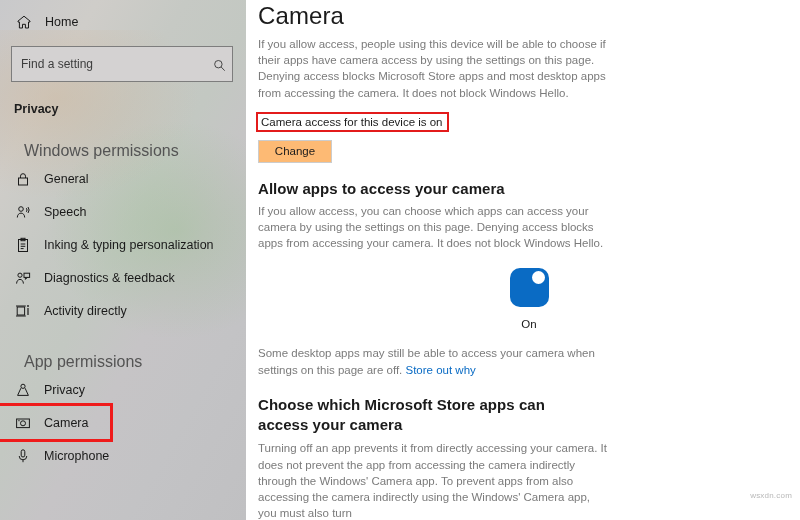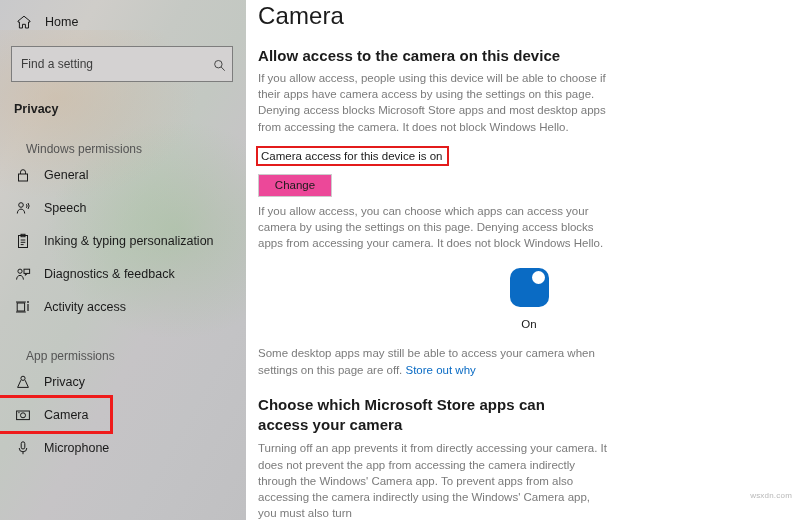--- a/index.html
+++ b/index.html
@@ -96,25 +96,26 @@
 
   .section-title-privacy {
     font-size: 12.5px;
     font-weight: bold;
     color: #1d1d1d;
     padding-left: 14px;
     margin-top: 20px;
   }
 
   .group-label {
-    font-size: 12px;
+    font-size: 16px;
     color: #545454;
-    padding-left: 26px;
+    padding-left: 10px;
     margin-top: 26px;
     margin-bottom: 2px;
+    margin-left: 14px;
   }
 
   .nav-item {
     display: flex;
     align-items: center;
     gap: 13px;
     height: 33px;
     padding-left: 15px;
     position: relative;
   }
@@ -170,21 +171,21 @@
     margin-top: 13px;
     padding: 2px 4px 2px 3px;
     outline: 2px solid #e31b1b;
   }
 
   .change-btn {
     display: block;
     margin-top: 10px;
     width: 74px;
     height: 23px;
-    background: #ec4899;
+    background: #fdba74;
     border: 1px solid #cccccc;
     font-family: "Liberation Sans", sans-serif;
     font-size: 11.5px;
     color: #1b1b1b;
     cursor: pointer;
     text-align: center;
     line-height: 21px;
   }
 
   .toggle-row {
@@ -317,21 +318,21 @@
       <div class="nav-item">
         <span class="ico">
           <svg viewBox="0 0 16 16" width="16" height="16">
             <rect x="2.2" y="4" width="7.4" height="8" fill="none" stroke="#1a1a1a" stroke-width="1"></rect>
             <line x1="1" y1="3" x2="10.8" y2="3" stroke="#1a1a1a" stroke-width="1"></line>
             <line x1="1" y1="13" x2="10.8" y2="13" stroke="#1a1a1a" stroke-width="1"></line>
             <line x1="13" y1="5" x2="13" y2="12" stroke="#1a1a1a" stroke-width="1.2"></line>
             <circle cx="13" cy="3" r=".9" fill="#1a1a1a"></circle>
           </svg>
         </span>
-        <span class="lbl">Activity access</span>
+        <span class="lbl">Activity directly</span>
       </div>
 
       <div class="group-label">App permissions</div>
 
       <div class="nav-item">
         <span class="ico">
           <svg viewBox="0 0 16 16" width="16" height="16">
             <circle cx="8" cy="4.3" r="2.1" fill="none" stroke="#1a1a1a" stroke-width="1"></circle>
             <path d="M5.9 6.2 2.6 13.4h10.8L10.1 6.2" fill="none" stroke="#1a1a1a" stroke-width="1"></path>
           </svg>
@@ -362,28 +363,28 @@
       </div>
 
     </div>
   </div>
 
   <div class="content">
 
     <div class="page-title">Camera</div>
 
     
-    <h2 class="sec-head">Allow access to the camera on this device</h2>
     <p class="sec-body">If you allow access, people using this device will be able to choose if their apps have camera access by using the settings on this page. Denying access blocks Microsoft Store apps and most desktop apps from accessing the camera. It does not block Windows Hello.</p>
 
     <span class="status-line">Camera access for this device is on</span>
 
     <button class="change-btn">Change</button>
 
     
+    <h2 class="sec-head">Allow apps to access your camera</h2>
     <p class="sec-body">If you allow access, you can choose which apps can access your camera by using the settings on this page. Denying access blocks apps from accessing your camera. It does not block Windows Hello.</p>
 
     <div class="toggle-row">
       <div class="toggle">
         <span class="knob"></span>
       </div>
       <span class="toggle-label">On</span>
     </div>
 
     <p class="note"><span>Some desktop apps may still be able to access your camera when settings on this page are off. </span><a href="#">Store out why</a></p>

